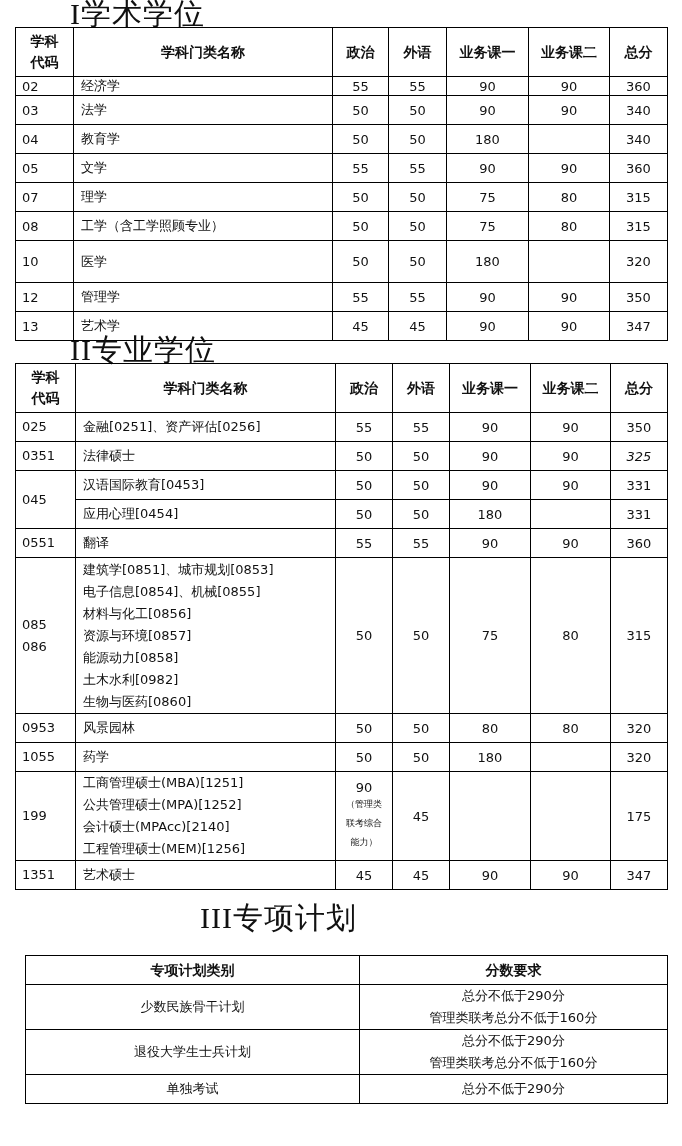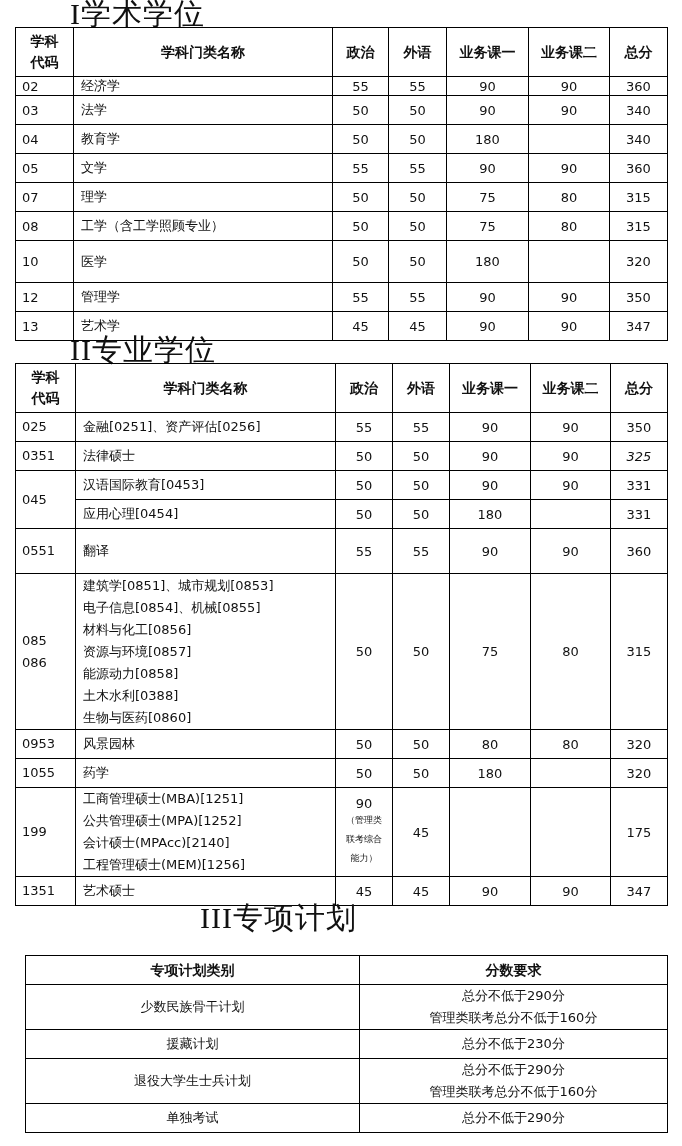--- a/index.html
+++ b/index.html
@@ -242,21 +242,21 @@
         <td class="num">
           <span style="display: block;">180</span>
         </td>
         <td class="num">
           <span style="display: block;"></span>
         </td>
         <td class="num">
           <span style="display: block;">331</span>
         </td>
       </tr>
-      <tr style="height:45px">
+      <tr style="height:29px">
         <td class="code multiline">
           <span>0551</span>
         </td>
         <td class="name multiline">
           <span>翻译</span>
         </td>
         <td class="num">
           <span style="display: block;">55</span>
         </td>
         <td class="num">
@@ -276,21 +276,21 @@
         <td class="code multiline">
           <span>085</span>
           <span>086</span>
         </td>
         <td class="name multiline">
           <span>建筑学[0851]、城市规划[0853]</span>
           <span>电子信息[0854]、机械[0855]</span>
           <span>材料与化工[0856]</span>
           <span>资源与环境[0857]</span>
           <span>能源动力[0858]</span>
-          <span>土木水利[0388]</span>
+          <span>土木水利[0982]</span>
           <span>生物与医药[0860]</span>
         </td>
         <td class="num">
           <span style="display: block;">50</span>
         </td>
         <td class="num">
           <span style="display: block;">50</span>
         </td>
         <td class="num">
           <span style="display: block;">75</span>
@@ -417,26 +417,20 @@
   </tr>
   </tbody>
     <tbody id="special-body">
       <tr style="height:45px">
         <td>少数民族骨干计划</td>
         <td class="lines">
           <span>总分不低于290分</span>
           <span>管理类联考总分不低于160分</span>
         </td>
       </tr>
-      <tr style="height:29px">
-        <td>援藏计划</td>
-        <td class="lines">
-          <span>总分不低于230分</span>
-        </td>
-      </tr>
       <tr style="height:45px">
         <td>退役大学生士兵计划</td>
         <td class="lines">
           <span>总分不低于290分</span>
           <span>管理类联考总分不低于160分</span>
         </td>
       </tr>
       <tr style="height:29px">
         <td>单独考试</td>
         <td class="lines">

